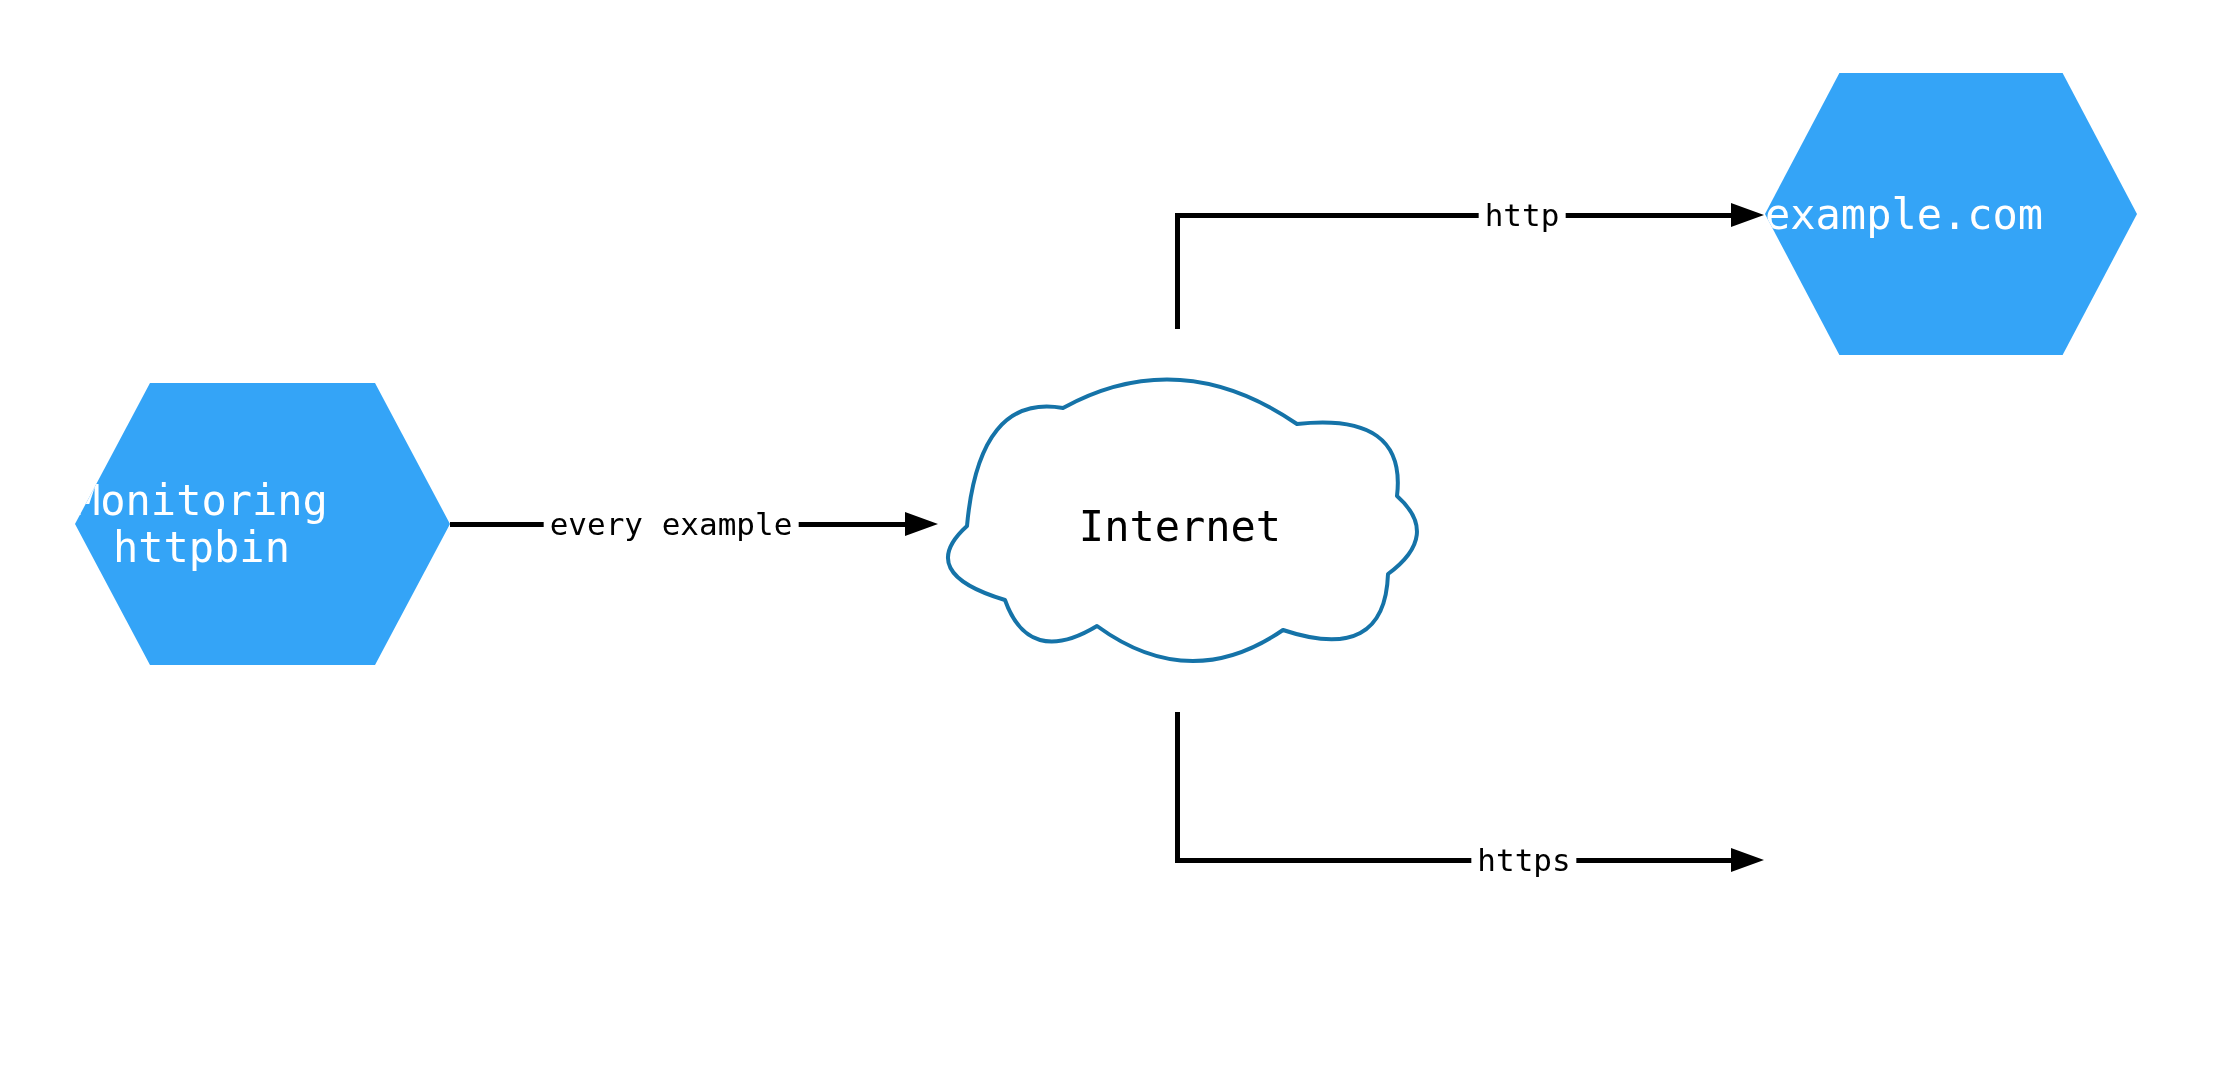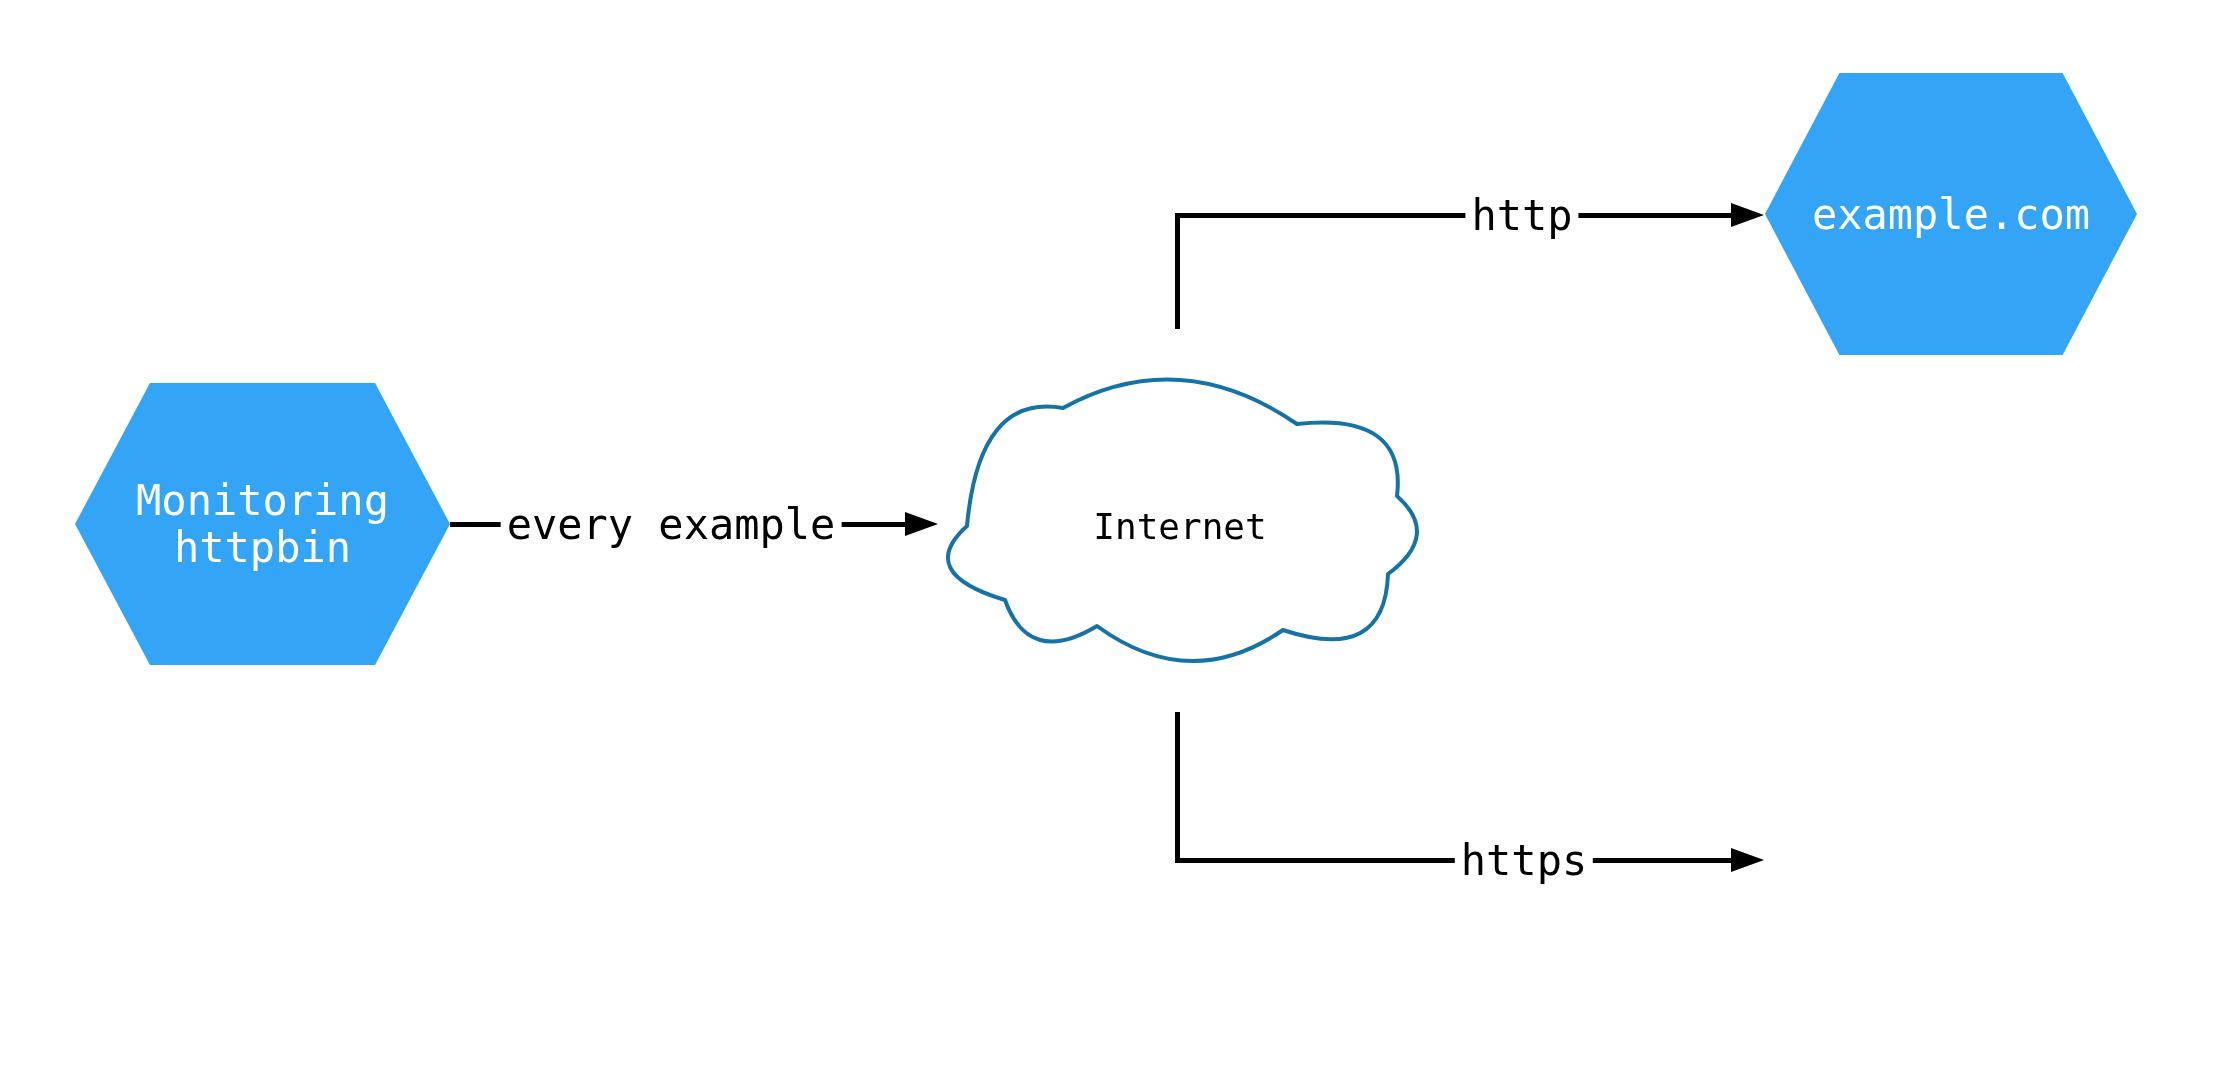--- a/index.html
+++ b/index.html
@@ -17,21 +17,21 @@
   }
   
   .hex {
     position: absolute;
     width: 375px;
     height: 282px;
     background: var(--node_fill, #34a4f7);
     clip-path: polygon(20% 0, 80% 0, 100% 50%, 80% 100%, 20% 100%, 0 50%);
     display: flex;
     flex-direction: column;
-    align-items: center;
+    align-items: flex-start;
     justify-content: center;
     text-align: center;
   }
   .hex .hex-label {
     color: var(--node_text, #fff);
     font-size: 42px;
     line-height: 47px;
     white-space: nowrap;
   }
   .hex-monitoring { left: 75px;   top: 383px; }
@@ -50,21 +50,21 @@
     fill: var(--cloud_fill, #fff);
     stroke: var(--cloud_stroke, #1573a8);
     stroke-width: 4;
     stroke-linejoin: round;
   }
   .cloud-label {
     position: absolute;
     left: 1180px;
     top: 526px;
     transform: translate(-50%, -50%);
-    font-size: 36px;
+    font-size: 42px;
     color: var(--edge_label_color, #000);
     white-space: nowrap;
   }
 
   
   .edge-line {
     position: absolute;
     background: var(--edge_color, #000);
   }
   .h-line { height: 5px; }
@@ -77,21 +77,21 @@
     border-top: 12px solid transparent;
     border-bottom: 12px solid transparent;
     border-left: 33px solid var(--edge_color, #000);
   }
 
   .edge-label {
     position: absolute;
     transform: translate(-50%, -50%);
     background: var(--canvas_bg, #fff);
     padding: 0 6px;
-    font-size: 42px;
+    font-size: 31px;
     color: var(--edge_label_color, #000);
     white-space: nowrap;
   }
 
   
   .line-every  { left: 450px;  top: 522px; width: 458px; }
   .head-every  { left: 905px;  top: 512px; }
   .label-every { left: 671px;  top: 524px; }
 
   

